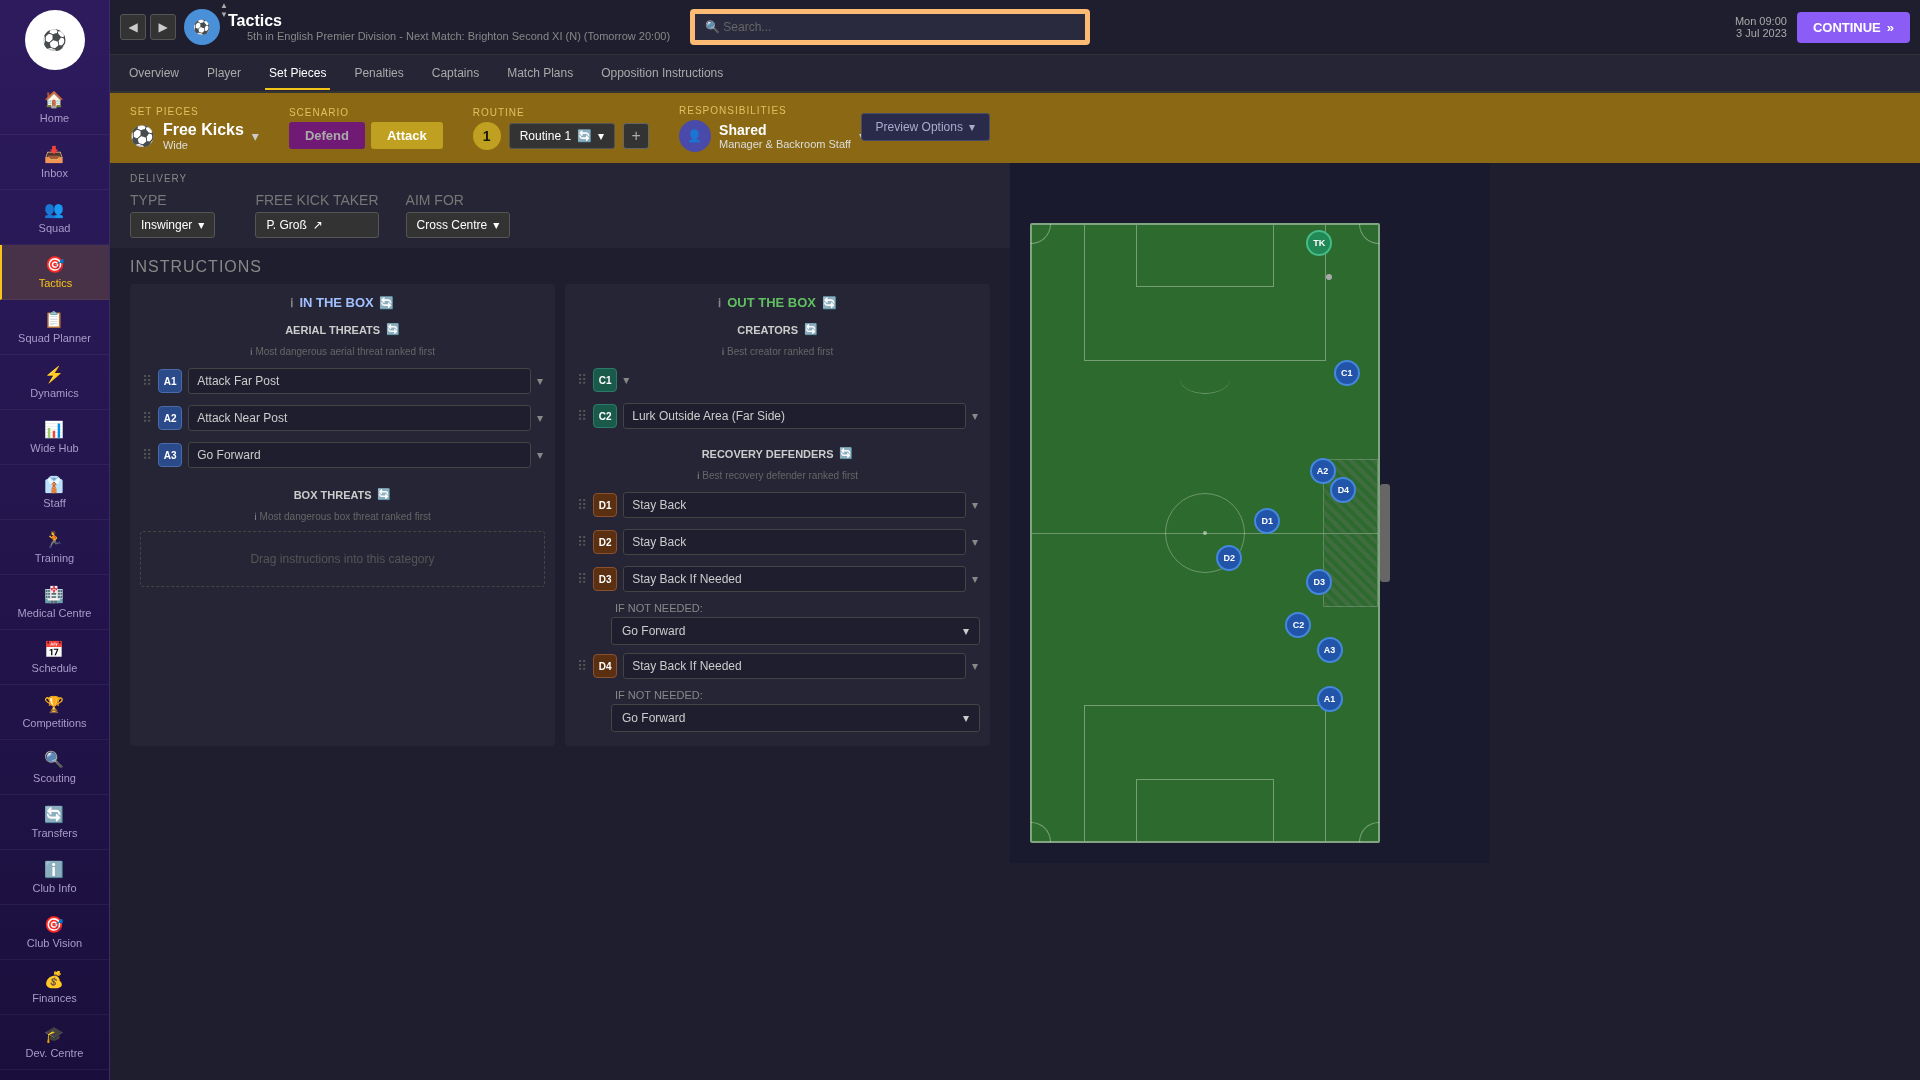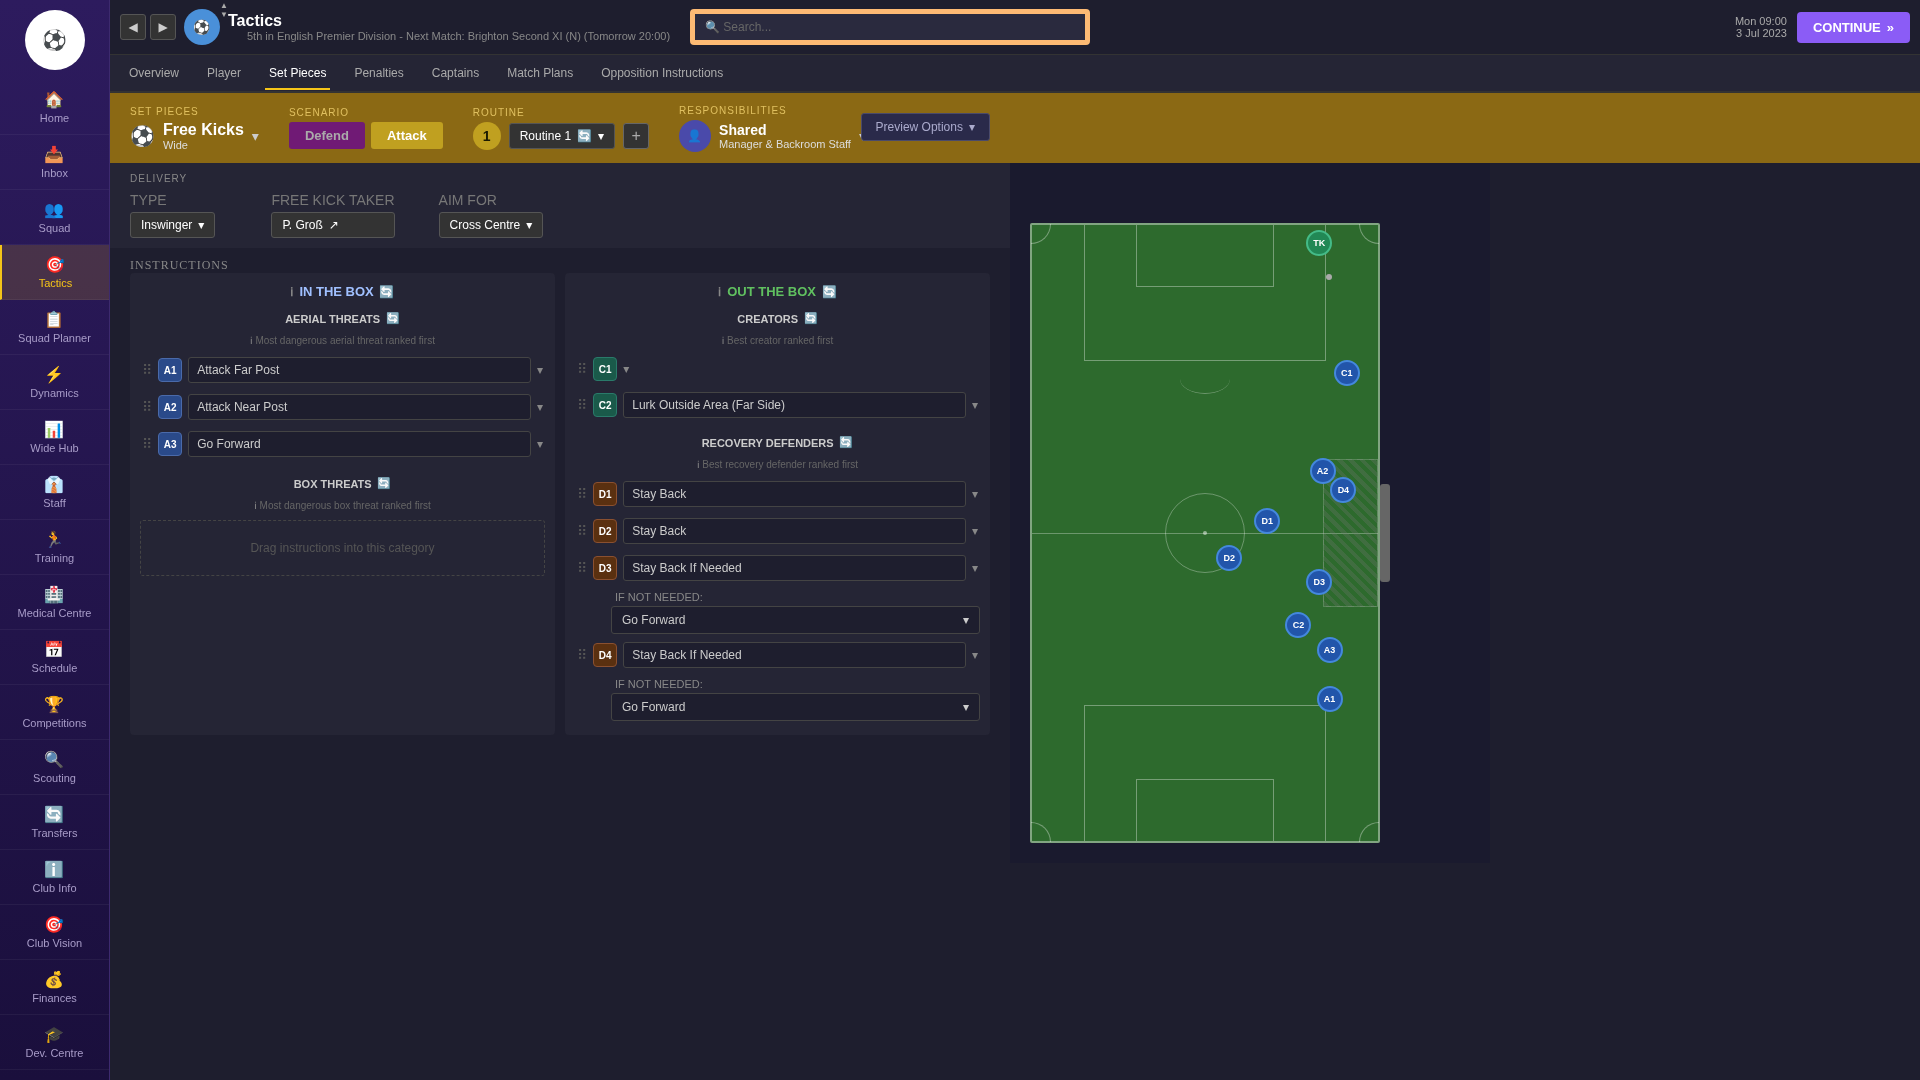--- a/index.html
+++ b/index.html
@@ -124,21 +124,21 @@
       display: flex; align-items: center; gap: 6px;
     }
     .preview-btn {
       background: #2a2a4a; border: 1px solid #4a4a6a; color: #aac; 
       padding: 6px 14px; border-radius: 3px; cursor: pointer; font-size: 12px;
       display: flex; align-items: center; gap: 6px; float: right; margin-top: -60px;
     }
 
     
     .instructions-area { padding: 10px 20px; }
-    .instructions-title { font-size: 12px; color: #888; text-transform: uppercase; letter-spacing: 1px; margin-bottom: 0; font-family: Liberation Serif, serif; }
+    .instructions-title { font-size: 16px; color: #888; text-transform: uppercase; letter-spacing: 1px; margin-bottom: 8px; }
     .instructions-grid { display: flex; gap: 10px; }
     .instructions-col { flex: 1; background: #252535; border-radius: 4px; padding: 10px; }
 
     .col-header { text-align: center; font-size: 13px; font-weight: bold; color: #a0c0ff; margin-bottom: 8px; display: flex; align-items: center; justify-content: center; gap: 6px; }
     .col-header.green { color: #60c060; }
 
     .cat-header { font-size: 11px; font-weight: bold; color: #ccc; text-align: center; padding: 4px; margin: 8px 0 4px; display: flex; align-items: center; justify-content: center; gap: 6px; }
     .cat-subheader { font-size: 10px; color: #666; text-align: center; margin-bottom: 6px; }
 
     .instruction-row {
@@ -352,28 +352,28 @@
           <div>
             <div class="section-title">DELIVERY</div>
             <div class="delivery-row">
               <div class="delivery-field">
                 <div class="field-label">TYPE</div>
                 <div class="field-select">
                   <span>Inswinger</span>
                   <span>▾</span>
                 </div>
               </div>
-              <div class="delivery-field" style="margin-left:36px;">
+              <div class="delivery-field" style="margin-left:20px;">
                 <div class="field-label">FREE KICK TAKER</div>
                 <div class="field-select">
                   <span>P. Groß</span>
                   <span>↗</span>
                 </div>
               </div>
-              <div class="delivery-field" style="margin-left:24px;">
+              <div class="delivery-field" style="margin-left:7px;">
                 <div class="field-label">AIM FOR</div>
                 <div class="field-select">
                   <span>Cross Centre</span>
                   <span>▾</span>
                 </div>
               </div>
             </div>
           </div>
           <button class="preview-btn">
             <span>Preview Options</span>

